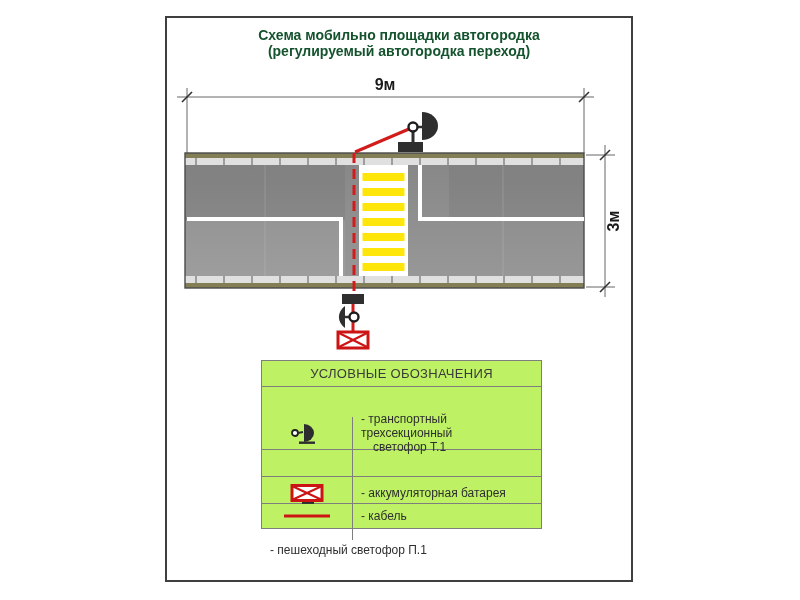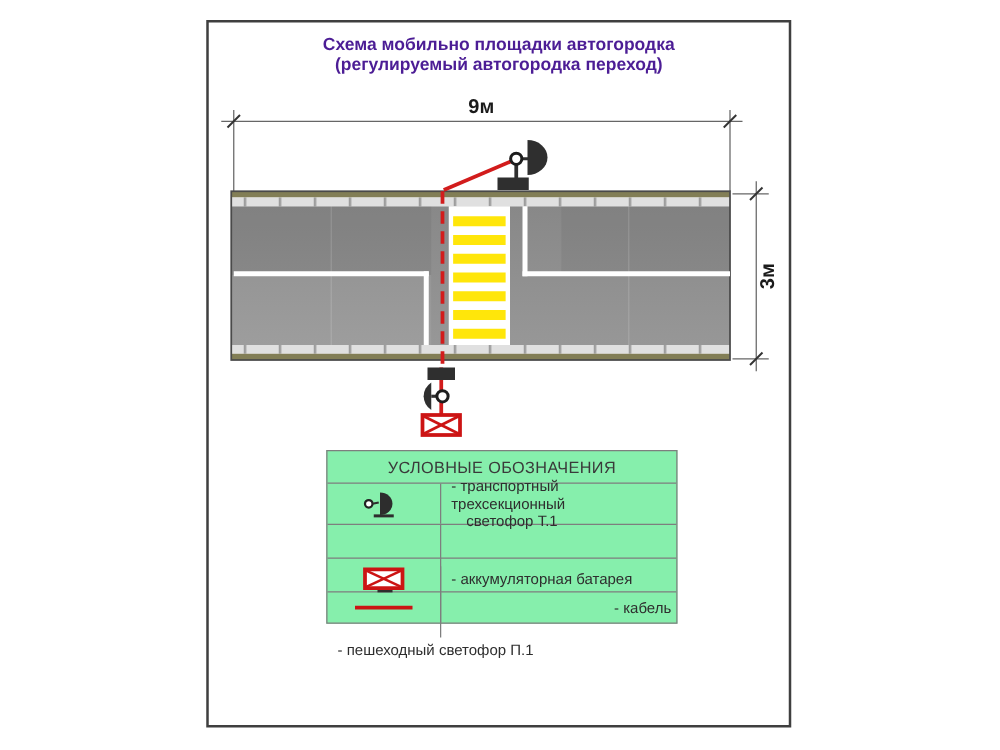--- a/index.html
+++ b/index.html
@@ -6,46 +6,46 @@
   body{
     width:800px;height:600px;background:#ffffff;position:relative;overflow:hidden;
     font-family:"Liberation Sans", sans-serif;
   }
   .frame{
     position:absolute;left:165px;top:16px;width:468px;height:566px;
     border:2px solid #3f3f3f;background:#ffffff;box-sizing:border-box;
   }
   .title{
     position:absolute;top:9px;left:0;right:0;text-align:center;
-    font-size:14px;font-weight:bold;color:#4c1d95;line-height:16px;
+    font-size:14px;font-weight:bold;color:#14532d;line-height:16px;
   }
   .diagram-svg{position:absolute;left:0;top:0;width:464px;height:562px;}
   .dim-text{font-size:16px;font-weight:bold;fill:#1a1a1a;}
   
   .legend{
     position:absolute;left:94px;top:342px;width:281px;
-    border:1px solid #7e7e7e;box-sizing:border-box;background:#86efac;
+    border:1px solid #7e7e7e;box-sizing:border-box;background:#bef264;
   }
   .lg-header{
     height:25px;line-height:25px;text-align:center;
     font-size:13px;color:#3a3a3a;letter-spacing:.3px;
     border-bottom:1px solid #7e7e7e;
   }
   .lg-row{display:flex;border-bottom:1px solid #7e7e7e;}
-  .lg-row:last-child{border-bottom:none;text-align:right;}
+  .lg-row:last-child{border-bottom:none;}
   .lg-icon-cell{
     width:90px;flex:0 0 90px;border-right:1px solid #7e7e7e;
     display:flex;align-items:center;justify-content:center;
   }
   .lg-label-cell{
     flex:1;display:flex;flex-direction:column;justify-content:center;
     padding:3px 4px 3px 8px;font-size:12px;color:#2e2e2e;line-height:14px;
   }
   .lg-label2{padding-left:12px;}
-  .r1{height:32px;} .r2{height:26px;flex-direction:column;} .r3{height:26px;align-items:flex-end;} .r4{height:24px;}
+  .r1{height:32px;margin-top:30px;} .r2{height:26px;flex-direction:column;} .r3{height:26px;align-items:flex-end;} .r4{height:24px;}
 </style>
 </head>
 <body>
 
 <div class="frame">
 
   <div class="title">
     <div>Схема мобильно площадки автогородка</div>
     <div>(регулируемый автогородка переход)</div>
   </div>

